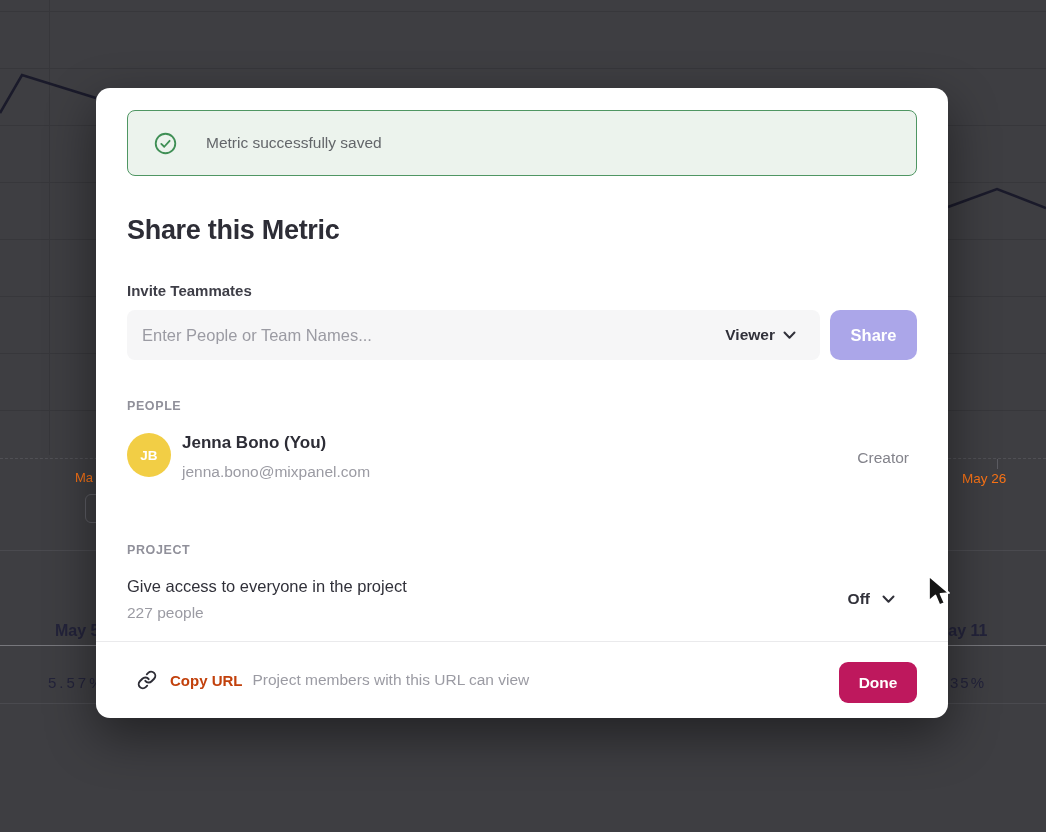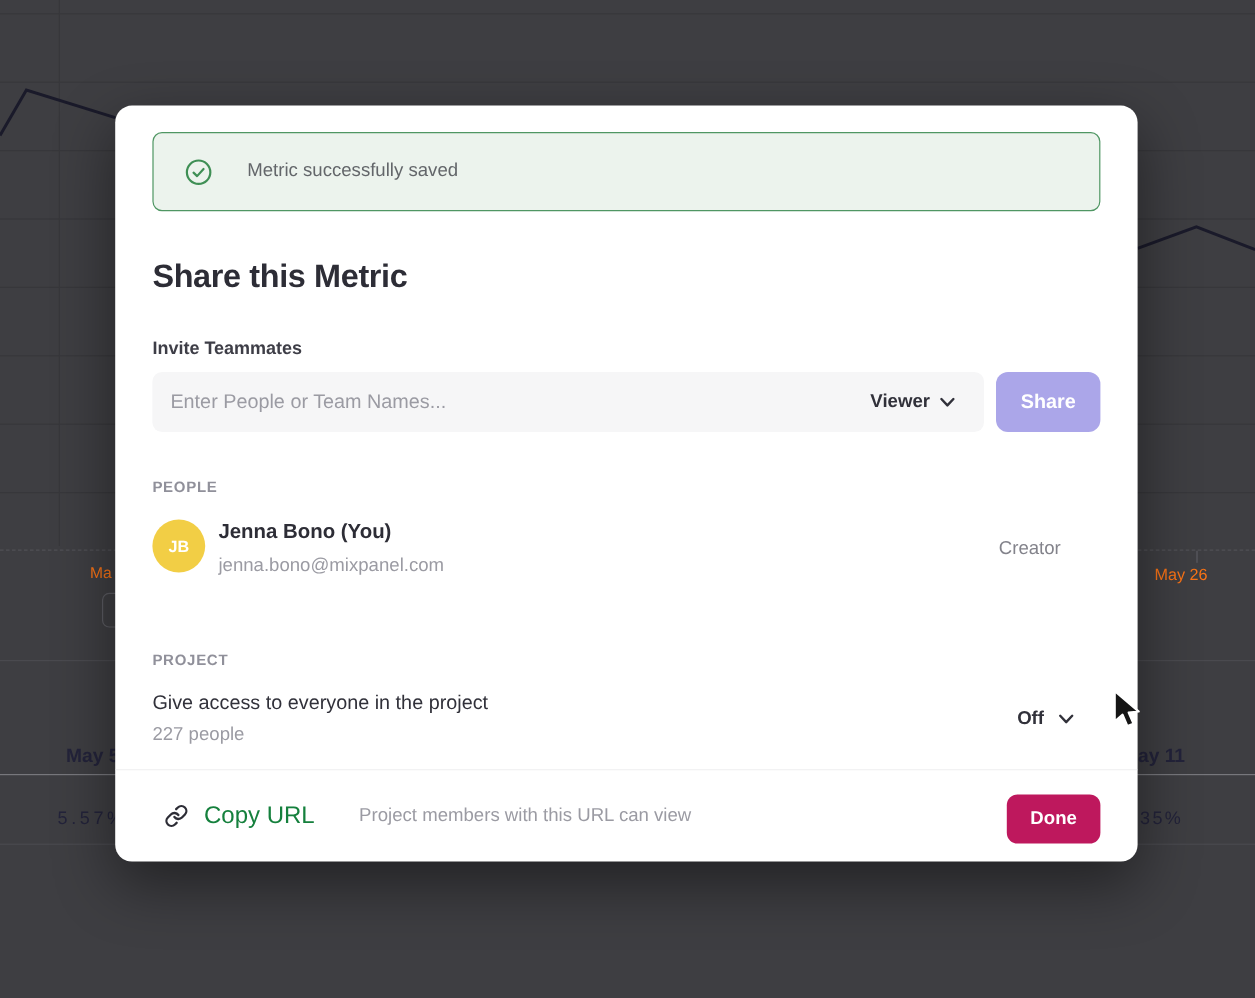--- a/index.html
+++ b/index.html
@@ -45,32 +45,32 @@
                border:none; border-radius:10px; color:#ffffff; font-family:inherit; font-size:16.5px;
                font-weight:700; cursor:default; }
 
   .sec-heading { position:absolute; left:31px; color:#90909a; font-size:12.5px; font-weight:700; letter-spacing:.6px; }
 
   .avatar { position:absolute; left:31px; top:345px; width:44px; height:44px; border-radius:50%;
             background:#f2ce45; color:#ffffff; font-size:13.5px; font-weight:700;
             display:flex; align-items:center; justify-content:center; }
   .member-name { position:absolute; left:86px; top:345px; color:#2d2d36; font-size:17px; font-weight:700;text-align:center; }
   .member-email { position:absolute; left:86px; top:375px; color:#9b9ba3; font-size:15.5px; }
-  .member-role { position:absolute; right:64px; top:361px; color:#83838b; font-size:15.5px;margin-left:45px; }
+  .member-role { position:absolute; right:39px; top:361px; color:#83838b; font-size:15.5px;margin-left:45px; }
 
   .access-title { position:absolute; left:31px; top:489px; color:#31313a; font-size:16.5px; }
   .access-sub { position:absolute; left:31px; top:516px; color:#9b9ba3; font-size:15.5px; }
   .access-toggle { position:absolute; right:53px; top:502px; display:flex; align-items:center; gap:12px; cursor:pointer; }
   .access-toggle span { color:#31313a; font-size:15.5px; font-weight:700; }
 
   .footer { position:absolute; left:0; top:553px; width:852px; height:77px; border-top:1px solid #eaeaec;
             border-radius:0 0 14px 14px; display:flex; align-items:center; }
   .copy-url { display:flex; align-items:center; gap:13px; margin-left:41px; cursor:pointer; }
-  .copy-url span { color:#15803d; font-size:20px; font-weight:400; }
-  .footer-hint { margin-left:37px; color:#9b9ba3; font-size:15.5px; }
+  .copy-url span { color:#c2410c; font-size:15px; font-weight:700; }
+  .footer-hint { margin-left:10px; color:#9b9ba3; font-size:15.5px; }
   .done-btn { position:absolute; left:743px; top:20px; width:78px; height:41px; background:#be185d; border:none;
               border-radius:9px; color:#ffffff; font-family:inherit; font-size:15.5px; font-weight:700; cursor:pointer; }
 
   .cursor { position:absolute; left:921px; top:572px; }
 </style>
 </head>
 <body>
 
 <div id="canvas">
 

